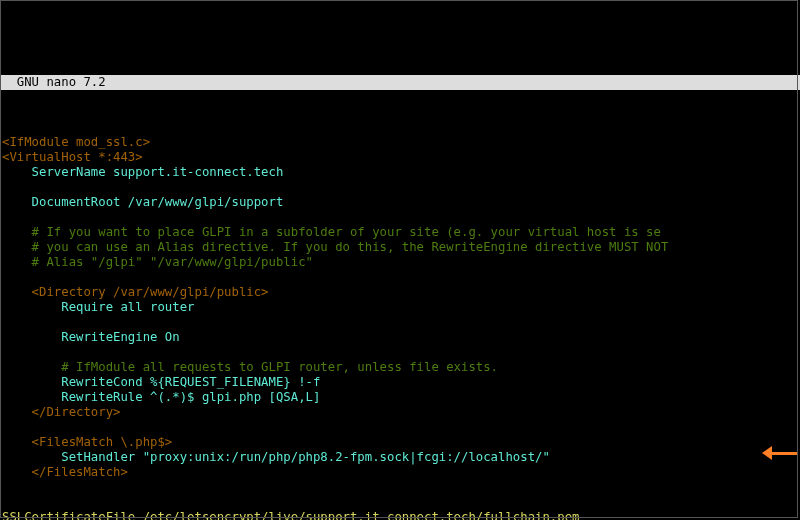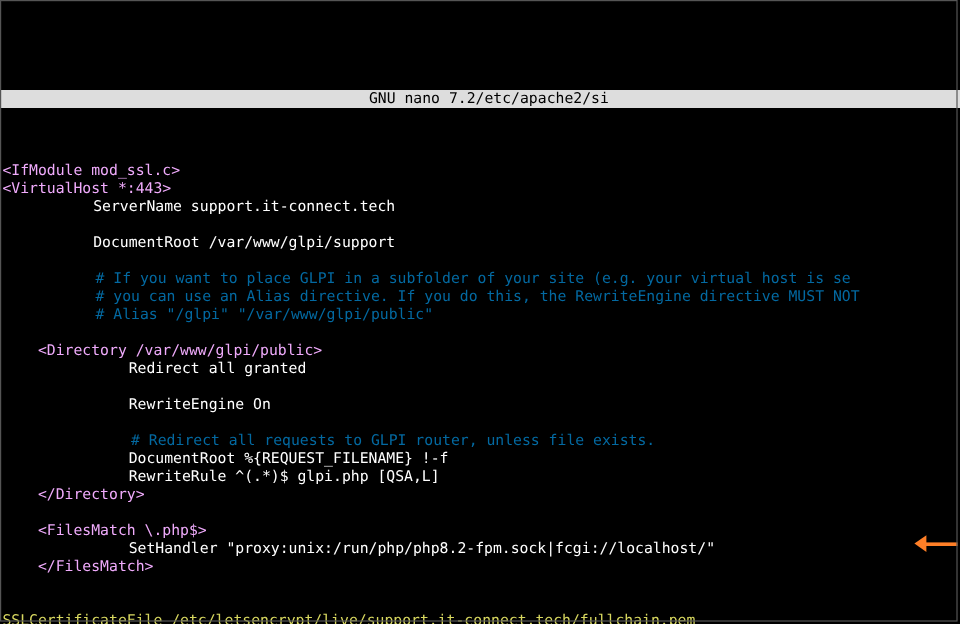--- a/index.html
+++ b/index.html
@@ -13,32 +13,32 @@
     line-height: 15px;
     overflow: hidden;
     color: #bbb;
     white-space: pre;
   }
   .titlebar {
     background: #ddd;
     color: #000;
     height: 15px;
     display: flex;
-    justify-content: center;
+    justify-content: space-between;
     padding: 0 2px;
     font-weight: normal;
   }
   .titlebar .left { flex: 0 0 auto; }
   .titlebar .right { flex: 0 0 auto; }
   .buf {
     padding: 0 2px;
   }
-  .tag  { color: #f0abfc; } 
-  .txt  { color: #ffffff; padding-left: 46px; } 
-  .cmt  { color: #0369a1; padding-left: 48px; } 
+  .tag  { color: #a16207; } 
+  .txt  { color: #5eead4; } 
+  .cmt  { color: #4d7c0f; } 
   .yel  { color: #d7d75f; } 
   .arrow {
      position: absolute;
      left: 760px;
      top: 443px;
      width: 40px;
      height: 20px;
   }
   .arrow-line {
      position:absolute; top:9px; left:8px; width:30px; height:3px; background:#ff7f27;
@@ -54,41 +54,40 @@
      border:1px solid #555; pointer-events:none;
   }
 </style>
 </head>
 <body>
 
 
 
 <div class="titlebar">
   <span class="left">  GNU nano 7.2</span>
-  <span class="right">/etc/apache2/si</span>
 </div>
 
 <div class="buf">
 <span class="tag">&lt;IfModule mod_ssl.c&gt;</span>
 <span class="tag">&lt;VirtualHost *:443&gt;</span>
 <span class="txt">    ServerName support.it-connect.tech</span>
 <span></span>
 <span class="txt">    DocumentRoot /var/www/glpi/support</span>
 <span></span>
 <span class="cmt">    # If you want to place GLPI in a subfolder of your site (e.g. your virtual host is se</span>
 <span class="cmt">    # you can use an Alias directive. If you do this, the RewriteEngine directive MUST NOT</span>
 <span class="cmt">    # Alias "/glpi" "/var/www/glpi/public"</span>
 <span></span>
 <span class="tag">    &lt;Directory /var/www/glpi/public&gt;</span>
-<span class="txt">        Redirect all granted</span>
+<span class="txt">        Require all router</span>
 <span></span>
 <span class="txt">        RewriteEngine On</span>
 <span></span>
-<span class="cmt">        # Redirect all requests to GLPI router, unless file exists.</span>
-<span class="txt">        DocumentRoot %{REQUEST_FILENAME} !-f</span>
+<span class="cmt">        # IfModule all requests to GLPI router, unless file exists.</span>
+<span class="txt">        RewriteCond %{REQUEST_FILENAME} !-f</span>
 <span class="txt">        RewriteRule ^(.*)$ glpi.php [QSA,L]</span>
 <span class="tag">    &lt;/Directory&gt;</span>
 <span></span>
 <span class="tag">    &lt;FilesMatch \.php$&gt;</span>
 <span class="txt">        SetHandler "proxy:unix:/run/php/php8.2-fpm.sock|fcgi://localhost/"</span>
 <span class="tag">    &lt;/FilesMatch&gt;</span>
 <span></span>
 <span></span>
 <span class="yel">SSLCertificateFile /etc/letsencrypt/live/support.it-connect.tech/fullchain.pem</span>
 

